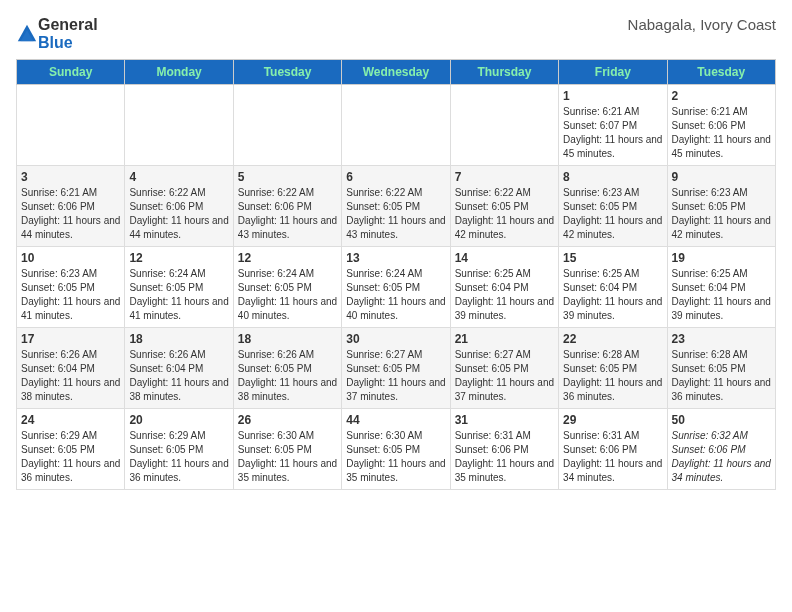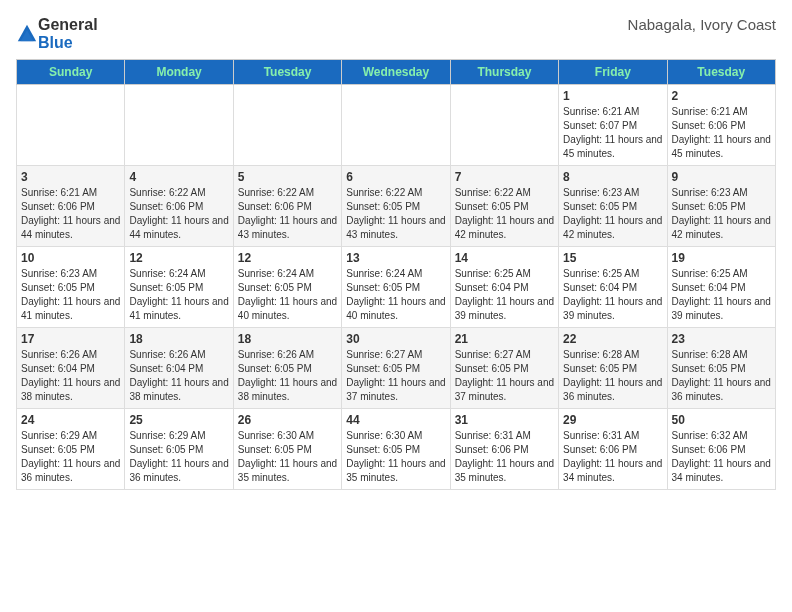--- a/index.html
+++ b/index.html
@@ -275,21 +275,21 @@
         </td>
       </tr>
       <tr>
         <td>
           <span class="day-num">24</span>
           <div class="cell-text" style="white-space: pre-line;">Sunrise: 6:29 AM
 Sunset: 6:05 PM
 Daylight: 11 hours and 36 minutes.</div>
         </td>
         <td>
-          <span class="day-num">25</span>
+          <span class="day-num">20</span>
           <div class="cell-text" style="white-space: pre-line;">Sunrise: 6:29 AM
 Sunset: 6:05 PM
 Daylight: 11 hours and 36 minutes.</div>
         </td>
         <td>
           <span class="day-num">26</span>
           <div class="cell-text" style="white-space: pre-line;">Sunrise: 6:30 AM
 Sunset: 6:05 PM
 Daylight: 11 hours and 35 minutes.</div>
         </td>
@@ -306,19 +306,19 @@
 Daylight: 11 hours and 35 minutes.</div>
         </td>
         <td>
           <span class="day-num">29</span>
           <div class="cell-text" style="white-space: pre-line;">Sunrise: 6:31 AM
 Sunset: 6:06 PM
 Daylight: 11 hours and 34 minutes.</div>
         </td>
         <td>
           <span class="day-num">50</span>
-          <div class="cell-text" style="white-space: pre-line;">Sunrise: 6:32 AM
+          <div class="cell-text" style="white-space: pre-line; font-style: italic;">Sunrise: 6:32 AM
 Sunset: 6:06 PM
 Daylight: 11 hours and 34 minutes.</div>
         </td>
       </tr>
     </tbody>
 </table>
 
 </body></html>

